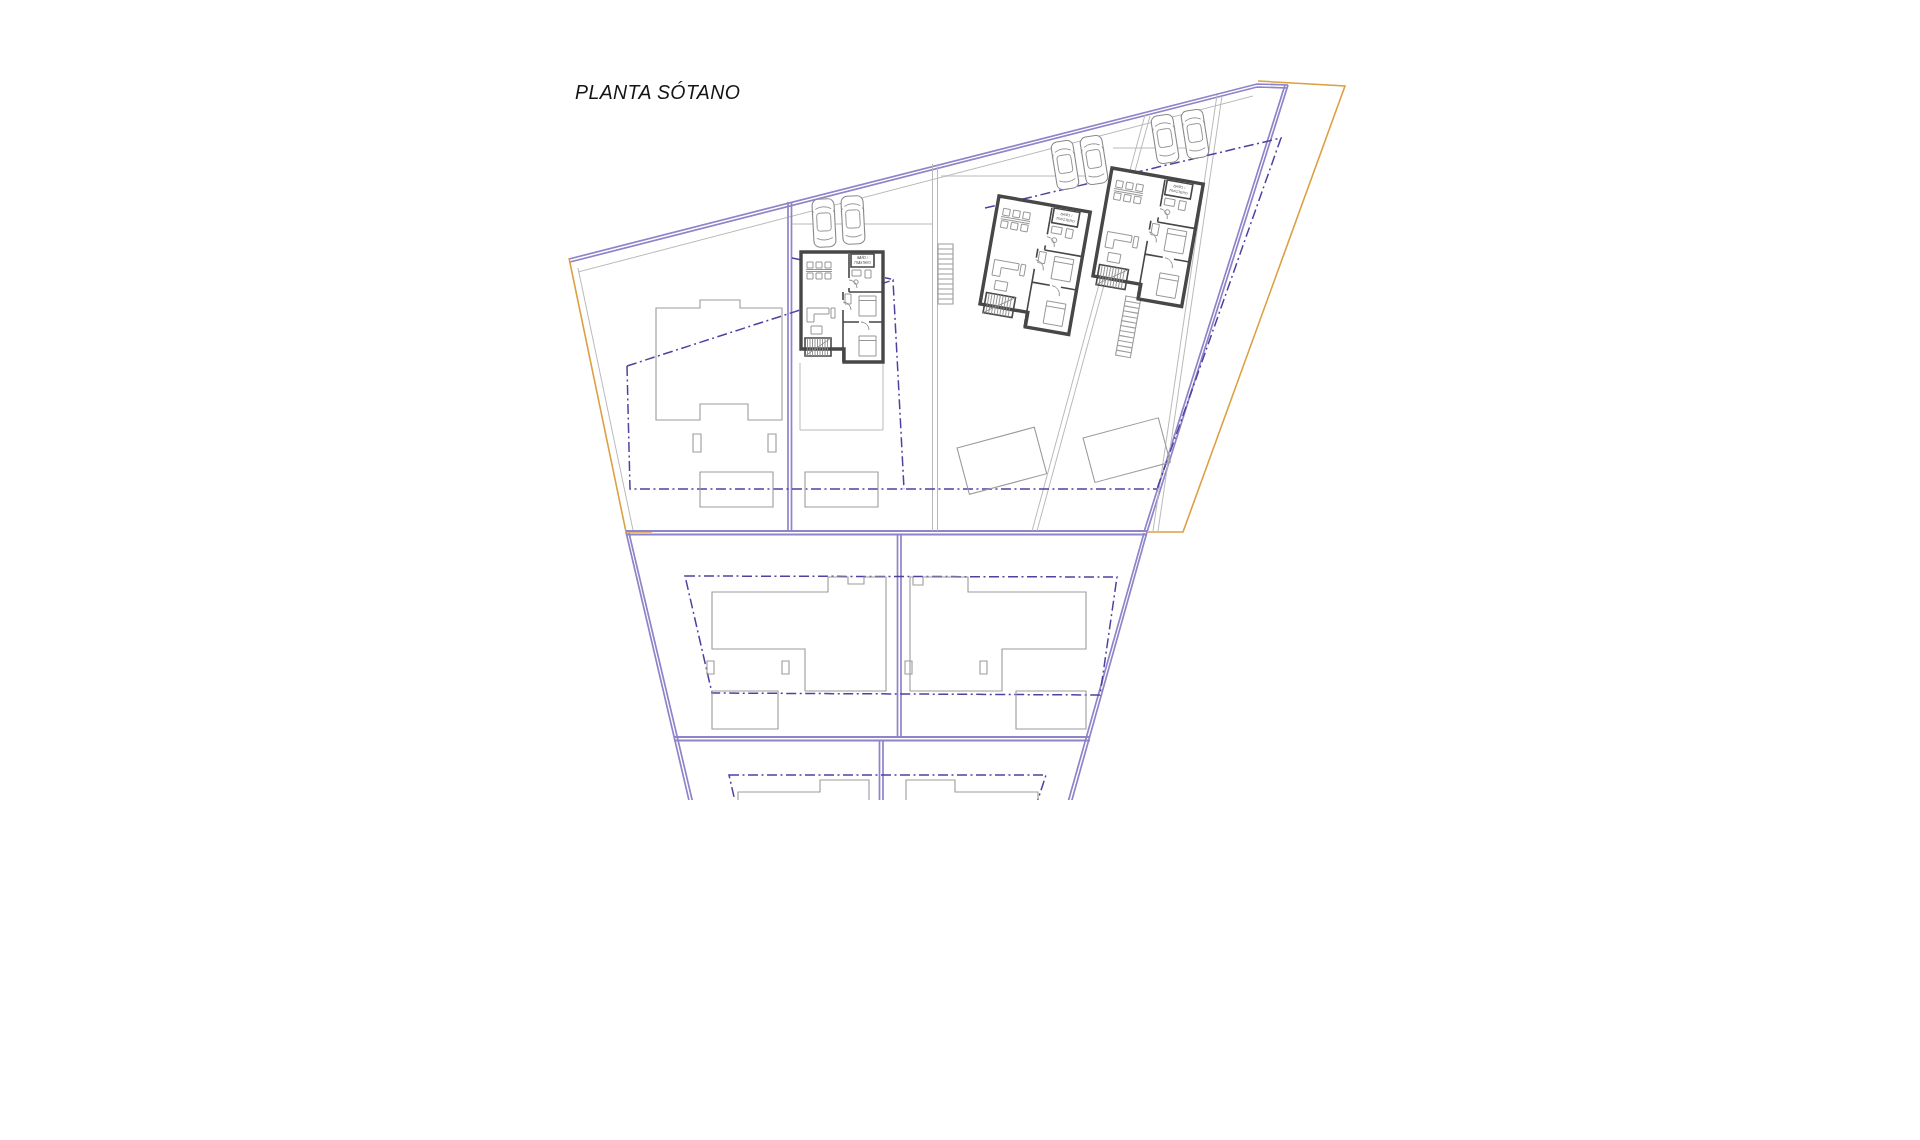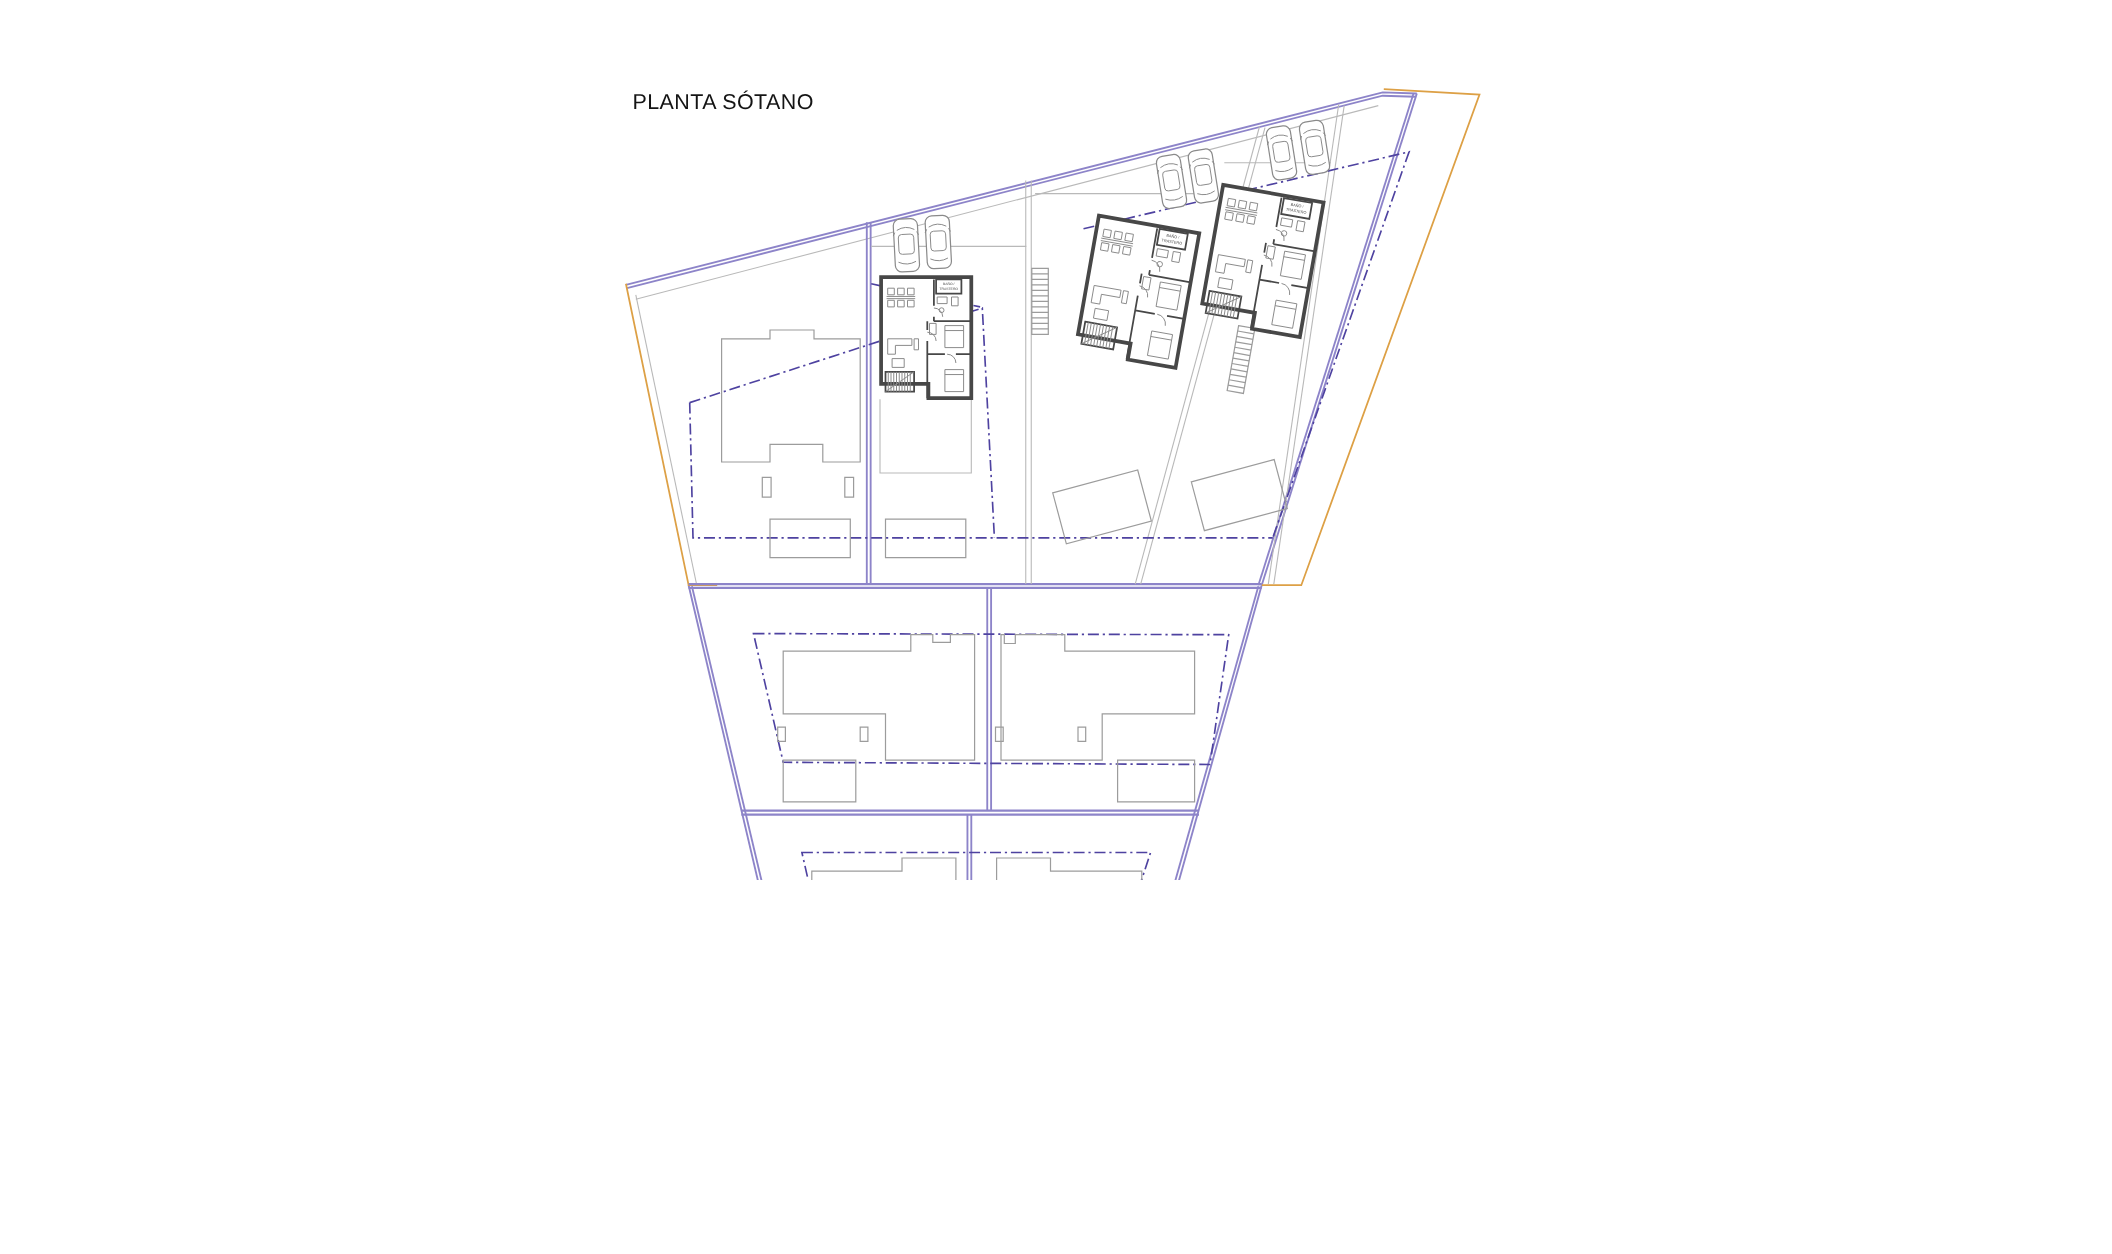--- a/index.html
+++ b/index.html
@@ -1,17 +1,17 @@
 <!DOCTYPE html>
 <html style="--bg: #ffffff; --boundary: #8d84c9; --dash: #4e42a0; --orange: #dda045; --outline: #9c9c9c; --outline2: #b9b9b9; --wall: #474747; --furn: #8a8a8a; --text: #141414;"><head>
 <meta charset="utf-8">
 <style>
   html,body{margin:0;padding:0;background:#fff;}
   .stage{position:relative;width:1920px;height:800px;background:var(--bg,#fff);overflow:hidden;
-         font-family:"Liberation Sans", sans-serif;}
+         font-family:"Liberation Sans", sans-serif;font-style:italic;}
   svg{position:absolute;left:0;top:0;}
   svg *{vector-effect:non-scaling-stroke;}
   path,rect,line,circle{fill:none;}
   .b  {stroke:var(--boundary);stroke-width:1.7;}
   .bth{stroke:var(--boundary);stroke-width:2;}
   .o  {stroke:var(--orange);stroke-width:1.6;}
   .d  {stroke:var(--dash);stroke-width:1.5;stroke-dasharray:10 3.5 2 3.5;}
   .g  {stroke:var(--outline);stroke-width:1.1;}
   .gl {stroke:var(--outline2);stroke-width:1;}
   .w  {stroke:var(--wall);stroke-width:3.4;fill:#ffffff;}

